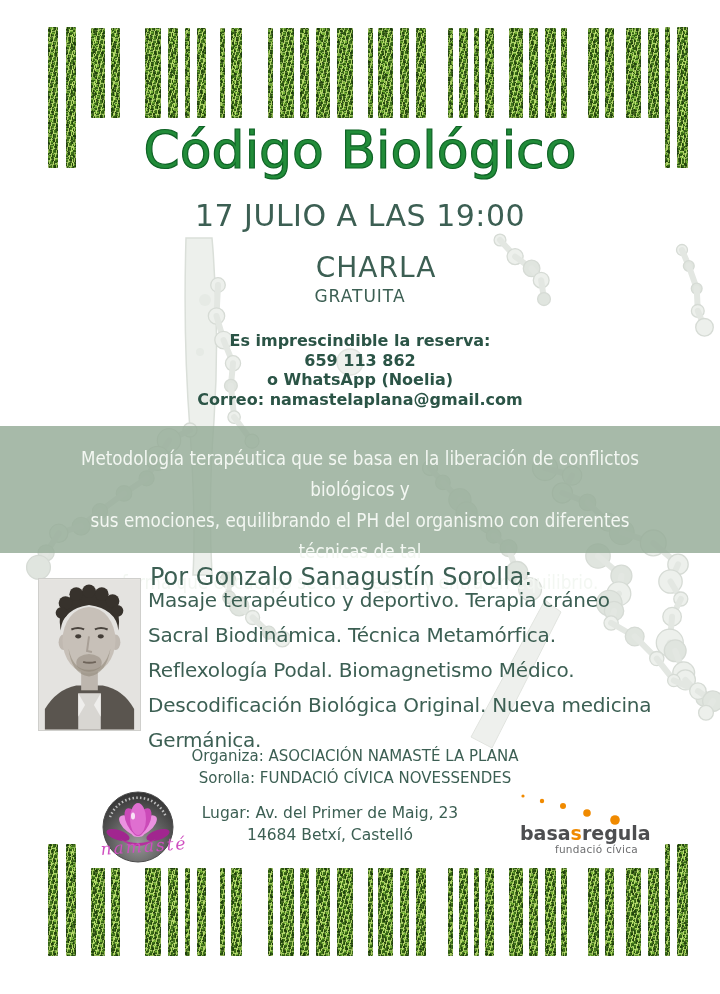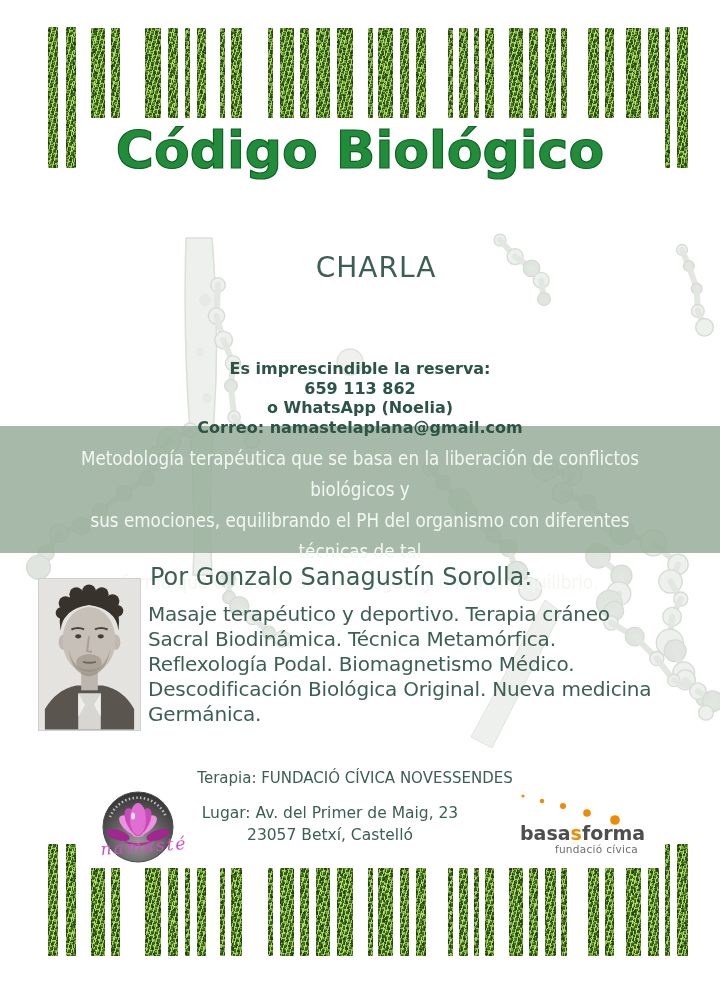--- a/index.html
+++ b/index.html
@@ -23,54 +23,54 @@
       repeating-linear-gradient(75deg, rgba(18,42,7,.55) 0 2px, rgba(18,42,7,0) 2px 6px),
       repeating-linear-gradient(168deg, rgba(228,248,156,.5) 0 1px, rgba(0,0,0,0) 1px 3px, rgba(38,78,14,.5) 3px 5px),
       repeating-linear-gradient(15deg, rgba(122,184,56,.85) 0 2px, rgba(58,108,24,.7) 2px 5px);
     box-shadow:inset 0 0 3px rgba(10,30,5,.5);
     border-radius:1px;
   }
 
   
   .title{
     top:120px; z-index:3;
-    font-size:52px; font-weight:bold; letter-spacing:0px;
+    font-size:52px; font-weight:normal; letter-spacing:0px;
     color:var(--c-title-green,#218c39);
     -webkit-text-stroke:1.2px #0f6326;
   }
   .date{
     top:198px; z-index:3;
     font-size:30px; letter-spacing:.5px;
     color:var(--c-heading-teal,#3c5f53);
   }
   .charla{ top:251px; z-index:3; font-size:28px; letter-spacing:1px; color:var(--c-heading-teal,#3c5f53);margin-left:16px; }
   .gratuita{ top:286px; z-index:3; font-size:17px; letter-spacing:1px; color:var(--c-heading-teal,#3c5f53); }
   .plazas{ top:306px; z-index:3; font-size:17px; letter-spacing:.5px; color:var(--c-heading-teal,#3c5f53); }
   .reserve{
     top:331px; z-index:3;
     font-size:16px; font-weight:bold; line-height:19.5px;
-    color:var(--c-reserve-dark,#2b5446); white-space:pre-line;margin-top:28px;
+    color:var(--c-reserve-dark,#2b5446); white-space:pre-line;
   }
 
   
   .banner{
     left:0; top:426px; width:720px; height:127px; z-index:1;
     background:rgba(150,173,152,.84);
   }
   .banner-text{
     top:443px; z-index:2;
     font-size:20px; line-height:31px; color:var(--c-banner-text,#f3f7f2);
     white-space:pre-line; transform:scaleX(.84); transform-origin:50% 0;
   }
 
   
   .speaker-intro{ left:150px; top:563px; z-index:3; font-size:24px; color:var(--c-heading-teal,#3c5f53); }
   .speaker-bio{
-    left:148px; top:602px; width:560px; z-index:3;
-    font-size:20px; line-height:25px; letter-spacing:-.2px;
+    left:148px; top:583px; width:560px; z-index:3;
+    font-size:20px; line-height:35px; letter-spacing:-.2px;
     color:var(--c-heading-teal,#3c5f53); white-space:pre-line;
   }
   .photo{ left:38px; top:578px; width:103px; height:153px; z-index:3;
     border:1px solid #cfcfcc; box-sizing:border-box; background:#e9e8e5;}
 
   
   .organiza{ top:747px; z-index:3; left:0; width:710px; text-align:center; font-size:15px; color:var(--c-heading-teal,#3c5f53);}
   .colabora{ top:769px; z-index:3; left:0; width:710px; text-align:center; font-size:15px; color:var(--c-heading-teal,#3c5f53);}
   .lugar1{ top:804px; z-index:3; left:0; width:660px; text-align:center; font-size:15.5px; color:var(--c-heading-teal,#3c5f53);}
   .lugar2{ top:826px; z-index:3; left:0; width:660px; text-align:center; font-size:15.5px; color:var(--c-heading-teal,#3c5f53);}
@@ -310,21 +310,23 @@
       <div class="bar" style="left: 561.3px; width: 5.4px; top: 868px; height: 88px; background-position: 962px 338px;"></div>
       <div class="bar" style="left: 588.4px; width: 10.9px; top: 868px; height: 88px; background-position: 999px 351px;"></div>
       <div class="bar" style="left: 604.7px; width: 9.1px; top: 868px; height: 88px; background-position: 1036px 364px;"></div>
       <div class="bar" style="left: 626.4px; width: 14.5px; top: 868px; height: 88px; background-position: 1073px 377px;"></div>
       <div class="bar" style="left: 648.2px; width: 10.9px; top: 868px; height: 88px; background-position: 1110px 390px;"></div>
       <div class="bar" style="left: 664.5px; width: 5.4px; top: 844px; height: 112px; background-position: 1147px 403px;"></div>
       <div class="bar" style="left: 677.1px; width: 10.9px; top: 844px; height: 112px; background-position: 1184px 416px;"></div>
     </div>
 
   <div class="abs ctr title">Código Biológico</div>
+  <div class="abs ctr date">17 JULIO A LAS 19:00</div>
   <div class="abs ctr charla">CHARLA</div>
+  <div class="abs ctr gratuita">GRATUITA</div>
   <div class="abs ctr reserve">Es imprescindible la reserva:
 659 113 862
 o WhatsApp (Noelia)
 Correo: namastelaplana@gmail.com</div>
 
   <div class="abs speaker-intro">Por Gonzalo Sanagustín Sorolla:</div>
   <div class="abs speaker-bio">Masaje terapéutico y deportivo. Terapia cráneo
 Sacral Biodinámica. Técnica Metamórfica.
 Reflexología Podal. Biomagnetismo Médico.
 Descodificación Biológica Original. Nueva medicina
@@ -354,23 +356,24 @@
       <path d="M57,51 Q63,48 70,51" stroke="#4a443e" stroke-width="2" fill="none"></path>
       <ellipse cx="40" cy="58" rx="3" ry="2.2" fill="#433d37"></ellipse>
       <ellipse cx="63" cy="58" rx="3" ry="2.2" fill="#433d37"></ellipse>
       <path d="M51,58 L49,73 L54,74" stroke="#a89f96" stroke-width="2" fill="none"></path>
       <path d="M30,70 Q33,96 51,99 Q69,96 73,70 Q67,93 51,92 Q35,93 30,70 Z" fill="#8a7f70" opacity=".5"></path>
       <ellipse cx="51" cy="85" rx="13" ry="9" fill="#8a7f70" opacity=".45"></ellipse>
       <path d="M45,84 Q51,86 58,84" stroke="#6e645a" stroke-width="2" fill="none"></path>
     </svg>
   </div>
 
-  <div class="abs colabora">Terapia: FUNDACIÓ CÍVICA NOVESSENDES</div>
+  <div class="abs organiza">Organiza: ASOCIACIÓN NAMASTÉ LA PLANA</div>
+  <div class="abs colabora">Sorolla: FUNDACIÓ CÍVICA NOVESSENDES</div>
   <div class="abs lugar1">Lugar: Av. del Primer de Maig, 23</div>
-  <div class="abs lugar2">23057 Betxí, Castelló</div>
+  <div class="abs lugar2">14684 Betxí, Castelló</div>
 
   <div class="abs lotus-wrap">
     <svg viewBox="0 0 78 78" width="78" height="78" xmlns="http://www.w3.org/2000/svg">
       <defs>
         <radialGradient id="sph" cx="50%" cy="72%" r="75%">
           <stop offset="0%" stop-color="#9a9a9a"></stop>
           <stop offset="55%" stop-color="#5c5c5c"></stop>
           <stop offset="100%" stop-color="#2d2d2d"></stop>
         </radialGradient>
       </defs>
@@ -391,16 +394,16 @@
   </div>
   <div class="abs lotus-script">namasté</div>
 
   <svg class="abs nv-dots" viewBox="0 0 130 45" xmlns="http://www.w3.org/2000/svg">
     <circle cx="18" cy="11" r="1.6" fill="#f08a00"></circle>
     <circle cx="37" cy="16" r="2.2" fill="#f08a00"></circle>
     <circle cx="58" cy="21" r="3" fill="#f08a00"></circle>
     <circle cx="82" cy="28" r="3.8" fill="#f08a00"></circle>
     <circle cx="110" cy="35" r="4.8" fill="#f08a00"></circle>
   </svg>
-  <div class="abs nv-word"><span>basa</span><span class="accent">s</span><span>forma</span></div>
+  <div class="abs nv-word"><span>basa</span><span class="accent">s</span><span>regula</span></div>
   <div class="abs nv-sub">fundació cívica</div>
 
 </div>
 
 </body></html>

